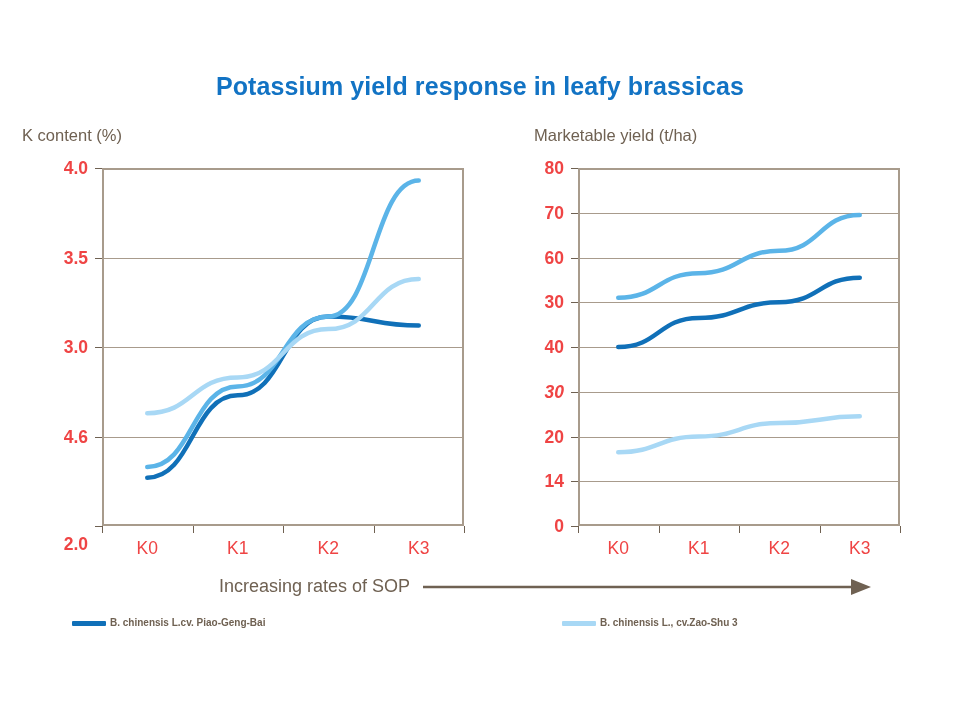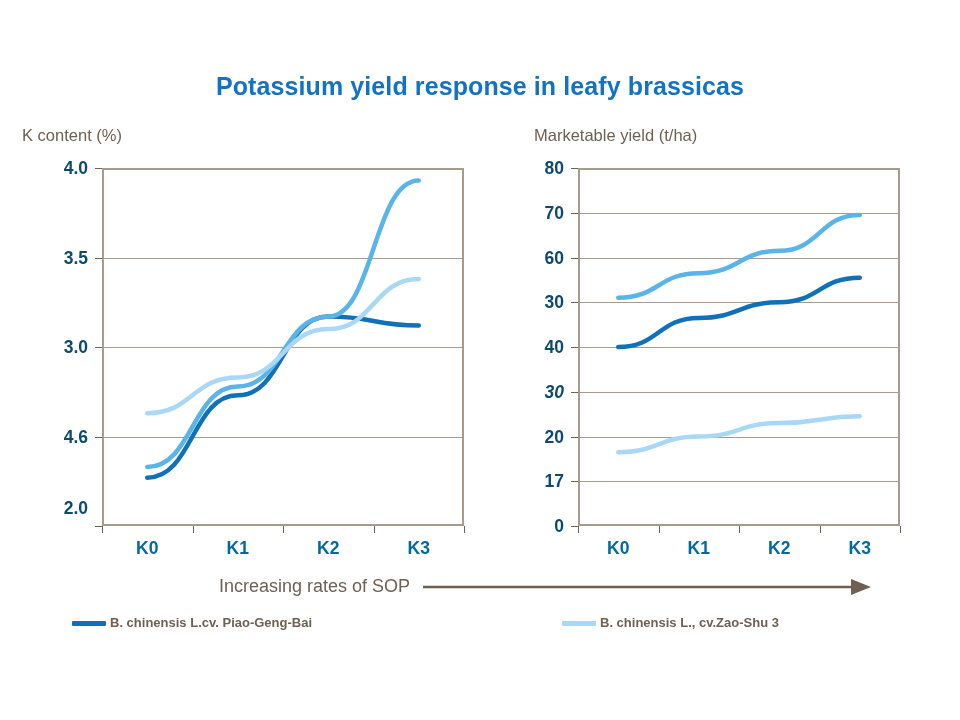--- a/index.html
+++ b/index.html
@@ -66,36 +66,36 @@
   .ytick-mark {
     position: absolute;
     width: 7px;
     height: 1px;
     background: #6f6152;
   }
   .ytick-label {
     position: absolute;
     font-size: 17.5px;
     font-weight: bold;
-    color: #0c4a6e;
+    color: #ef4444;
     text-align: right;
     white-space: nowrap;
     transform: translateY(-50%);
   }
   .xtick-mark {
     position: absolute;
     width: 1px;
     height: 7px;
     background: #6f6152;
   }
   .xtick-label {
     position: absolute;
     font-size: 17.5px;
-    font-weight: bold;
-    color: #0369a1;
+    font-weight: normal;
+    color: #ef4444;
     text-align: center;
     white-space: nowrap;
     transform: translateX(-50%);
   }
   .series-svg {
     position: absolute;
     inset: 0;
     overflow: visible;
   }
 
@@ -122,21 +122,21 @@
   }
   .legend-swatch {
     flex: none;
     width: 34px;
     height: 5px;
     margin-top: 9px;
     margin-right: 4px;
     border-radius: 1px;
   }
   .legend-text {
-    font-size: 13px;
+    font-size: 10px;
     font-weight: bold;
     color: #6f6152;
     line-height: 21px;
   }
   #legend-entry-0 { left: 72px; top: 612px; width: 400px; }
   #legend-entry-1 { left: 72px; top: 658px; width: 370px; }
   #legend-entry-2 { left: 562px; top: 612px; width: 400px; }
 
   #reference-note {
     position: absolute;
@@ -162,21 +162,21 @@
 
   <div class="panel" id="left-panel">
     <div class="plot-frame"></div>
     <div class="grid-layer">
         <div class="gridline" style="top: 268.5px;"></div>
         <div class="gridline" style="top: 179px;"></div>
         <div class="gridline" style="top: 89.5px;"></div>
       </div>
     <div class="ytick-layer">
         <div class="ytick-mark" style="top: 358px; left: -7px;"></div>
-        <div class="ytick-label" style="top: 340px; right: 376px; width: 46px;">2.0</div>
+        <div class="ytick-label" style="top: 376px; right: 376px; width: 46px;">2.0</div>
         <div class="ytick-mark" style="top: 268.5px; left: -7px;"></div>
         <div class="ytick-label" style="top: 268.5px; right: 376px; width: 46px;">4.6</div>
         <div class="ytick-mark" style="top: 179px; left: -7px;"></div>
         <div class="ytick-label" style="top: 179px; right: 376px; width: 46px;">3.0</div>
         <div class="ytick-mark" style="top: 89.5px; left: -7px;"></div>
         <div class="ytick-label" style="top: 89.5px; right: 376px; width: 46px;">3.5</div>
         <div class="ytick-mark" style="top: 0px; left: -7px;"></div>
         <div class="ytick-label" style="top: 0px; right: 376px; width: 46px;">4.0</div>
       </div>
     <div class="xtick-layer">
@@ -205,21 +205,21 @@
         <div class="gridline" style="top: 223.75px;"></div>
         <div class="gridline" style="top: 179px;"></div>
         <div class="gridline" style="top: 134.25px;"></div>
         <div class="gridline" style="top: 89.5px;"></div>
         <div class="gridline" style="top: 44.75px;"></div>
       </div>
     <div class="ytick-layer">
         <div class="ytick-mark" style="top: 358px; left: -7px;"></div>
         <div class="ytick-label" style="top: 358px; right: 336px; width: 46px;">0</div>
         <div class="ytick-mark" style="top: 313.25px; left: -7px;"></div>
-        <div class="ytick-label" style="top: 313.25px; right: 336px; width: 46px;">17</div>
+        <div class="ytick-label" style="top: 313.25px; right: 336px; width: 46px;">14</div>
         <div class="ytick-mark" style="top: 268.5px; left: -7px;"></div>
         <div class="ytick-label" style="top: 268.5px; right: 336px; width: 46px;">20</div>
         <div class="ytick-mark" style="top: 223.75px; left: -7px;"></div>
         <div class="ytick-label" style="top: 223.75px; right: 336px; width: 46px; font-style: italic;">30</div>
         <div class="ytick-mark" style="top: 179px; left: -7px;"></div>
         <div class="ytick-label" style="top: 179px; right: 336px; width: 46px;">40</div>
         <div class="ytick-mark" style="top: 134.25px; left: -7px;"></div>
         <div class="ytick-label" style="top: 134.25px; right: 336px; width: 46px;">30</div>
         <div class="ytick-mark" style="top: 89.5px; left: -7px;"></div>
         <div class="ytick-label" style="top: 89.5px; right: 336px; width: 46px;">60</div>

